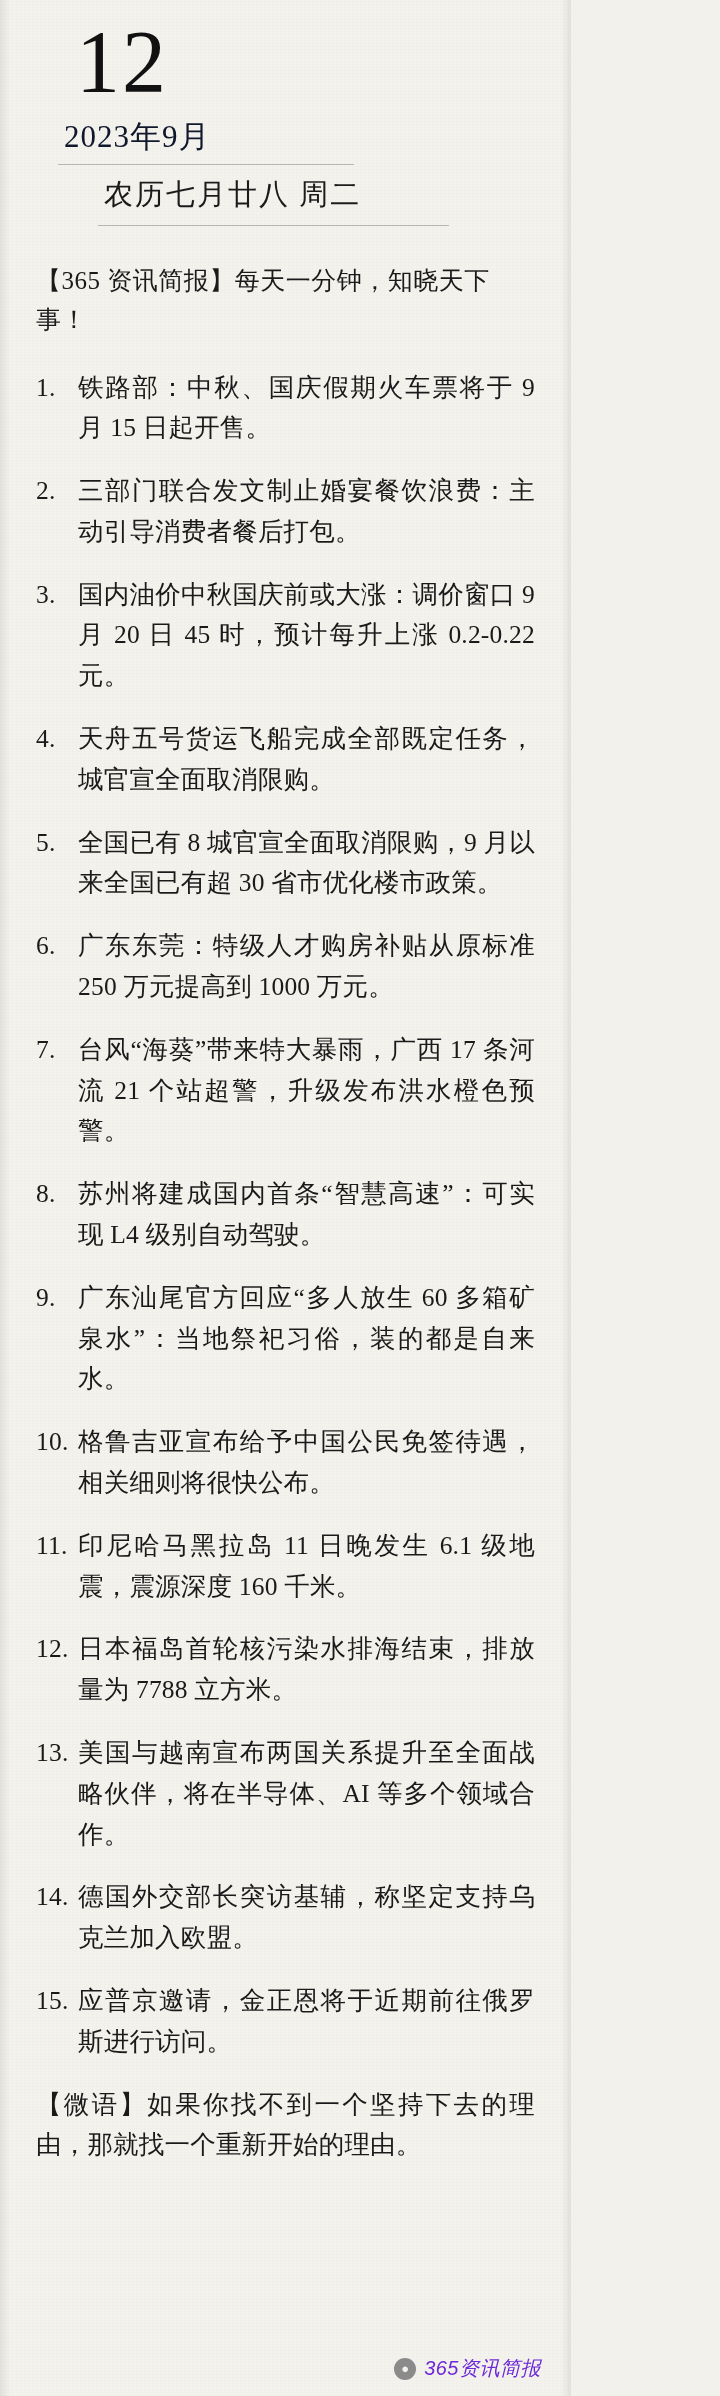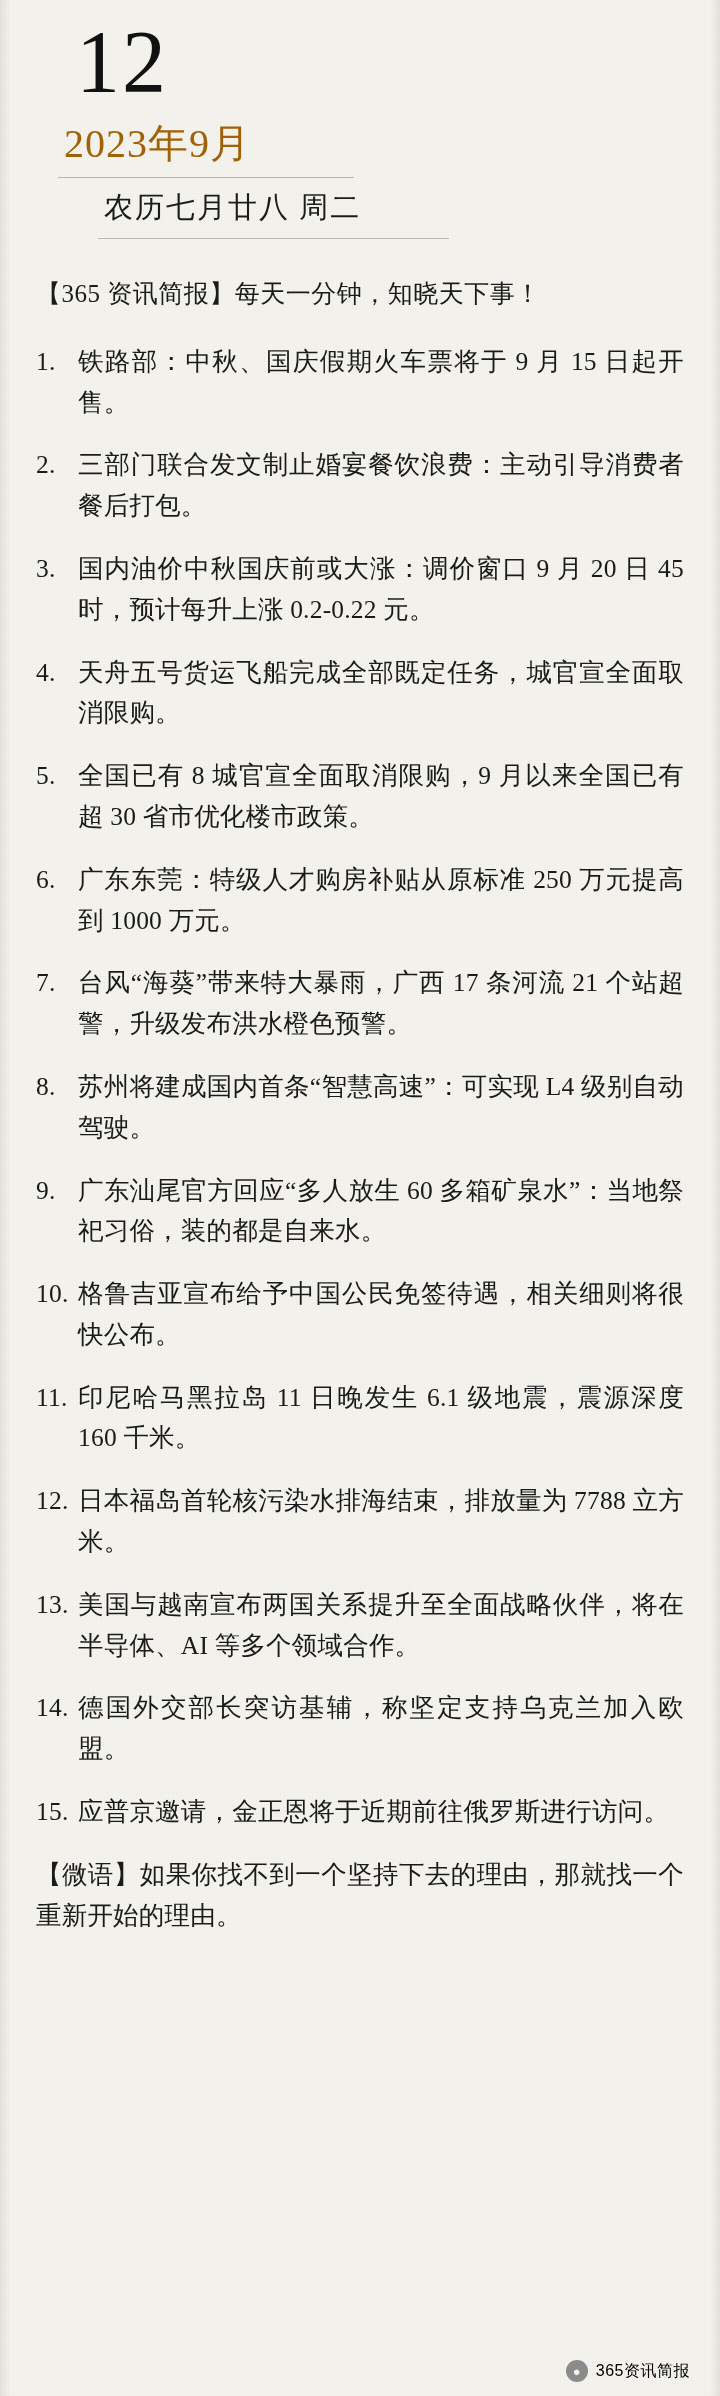--- a/index.html
+++ b/index.html
@@ -7,21 +7,21 @@
     padding: 0;
   }
   body {
     width: 720px;
     background: #f2f1ec;
     font-family: "Liberation Serif", "DejaVu Serif", serif;
     color: #1a1a1a;
   }
   .page {
     position: relative;
-    width: 720px;
+    width: 571px;
     min-height: 2396px;
     background: #f3f2ed;
     box-sizing: border-box;
     padding: 0 0 40px 0;
     overflow: hidden;
   }
   
   .page::before {
     content: "";
     position: absolute;
@@ -52,23 +52,23 @@
     padding-left: 18px;
   }
   .ym-row {
     padding-left: 6px;
     border-bottom: 1px solid #b9b7b0;
     width: 290px;
     padding-bottom: 6px;
     margin-bottom: 10px;
   }
   .ym {
-    font-size: 40px;
+    font-size: 31px;
     letter-spacing: 1px;
-    color: #a16207;
+    color: #0f172a;
   }
   .lunar-row {
     padding-left: 6px;
     border-bottom: 1px solid #b9b7b0;
     width: 345px;
     padding-bottom: 10px;
     margin-left: 40px;
   }
   .lunar {
     font-size: 29px;
@@ -130,23 +130,24 @@
     display: inline-flex;
     align-items: center;
     justify-content: center;
     color: #f3f2ed;
     font-size: 13px;
     font-family: "Liberation Sans", sans-serif;
     line-height: 1;
   }
   .brand-text {
     font-family: "Liberation Sans", sans-serif;
-    font-size: 16px;
-    color: #000000;
+    font-size: 20px;
+    color: #6d28d9;
     letter-spacing: 0.5px;
+    font-style: italic;
   }
   .edge-shadow-left {
     position: absolute;
     top: 0; bottom: 0; left: 0;
     width: 10px;
     background: linear-gradient(to right, rgba(0,0,0,0.07), rgba(0,0,0,0));
     z-index: 2;
     pointer-events: none;
   }
   .edge-shadow-right {

